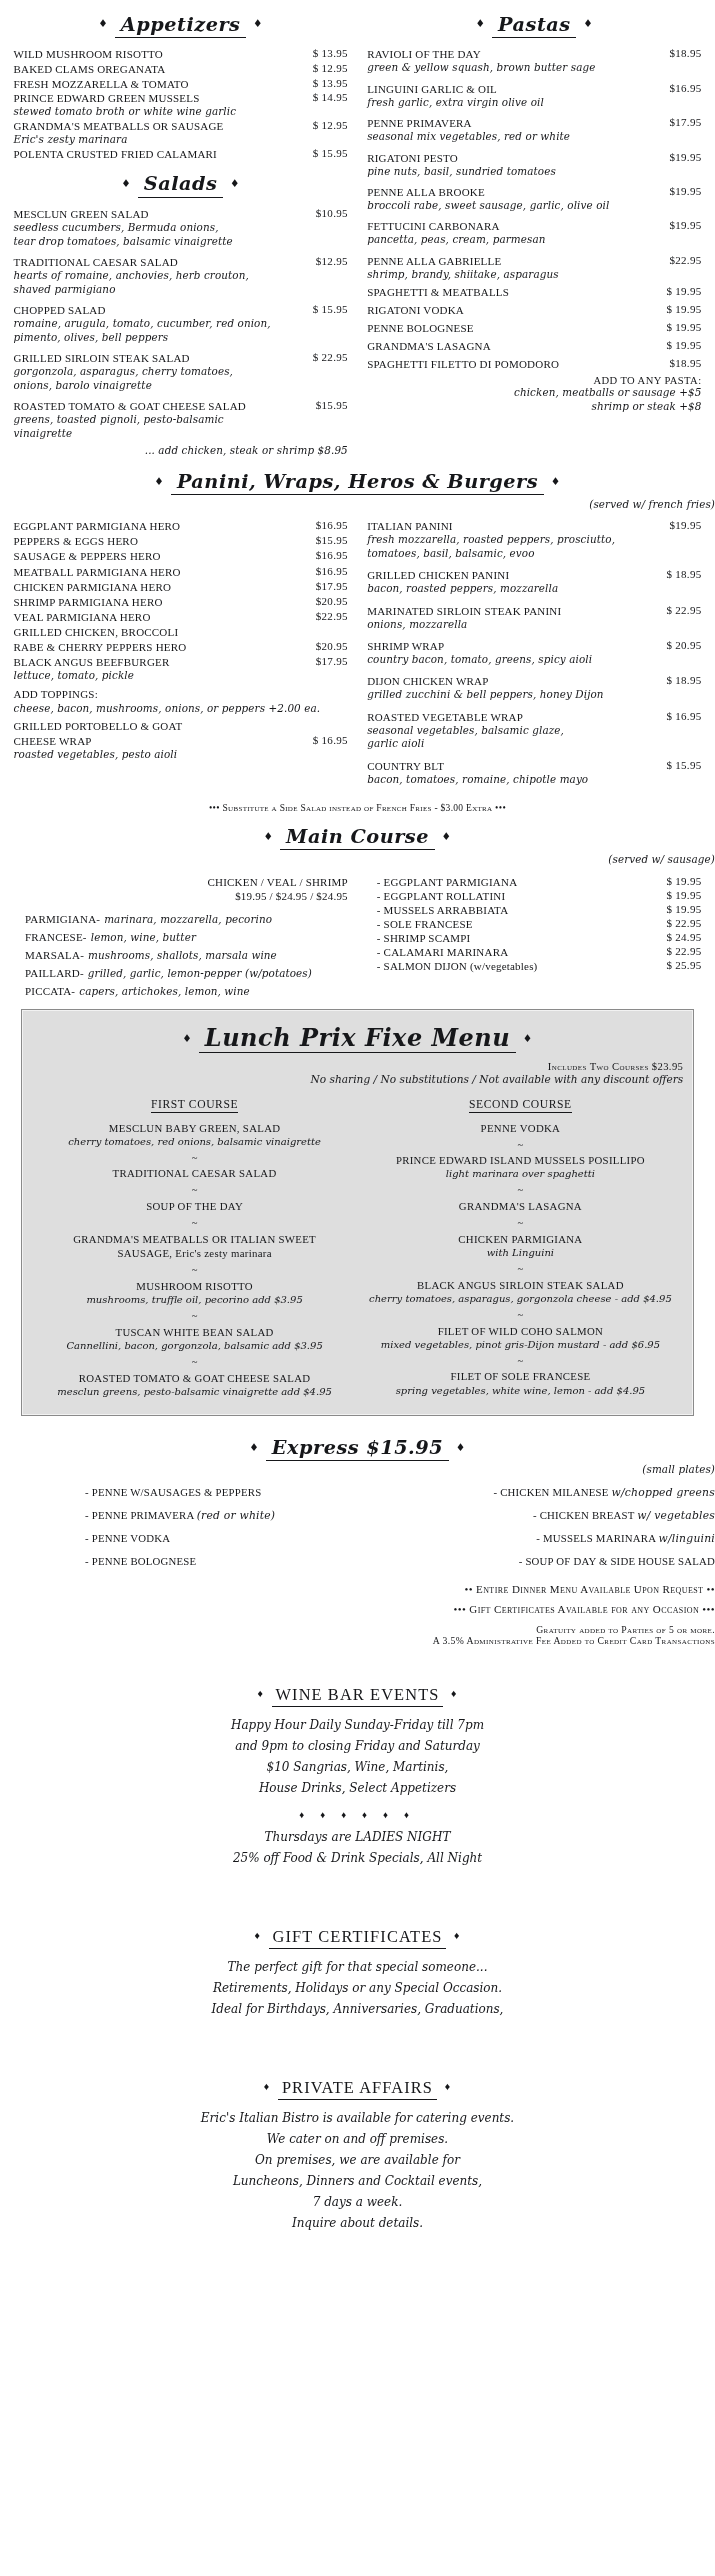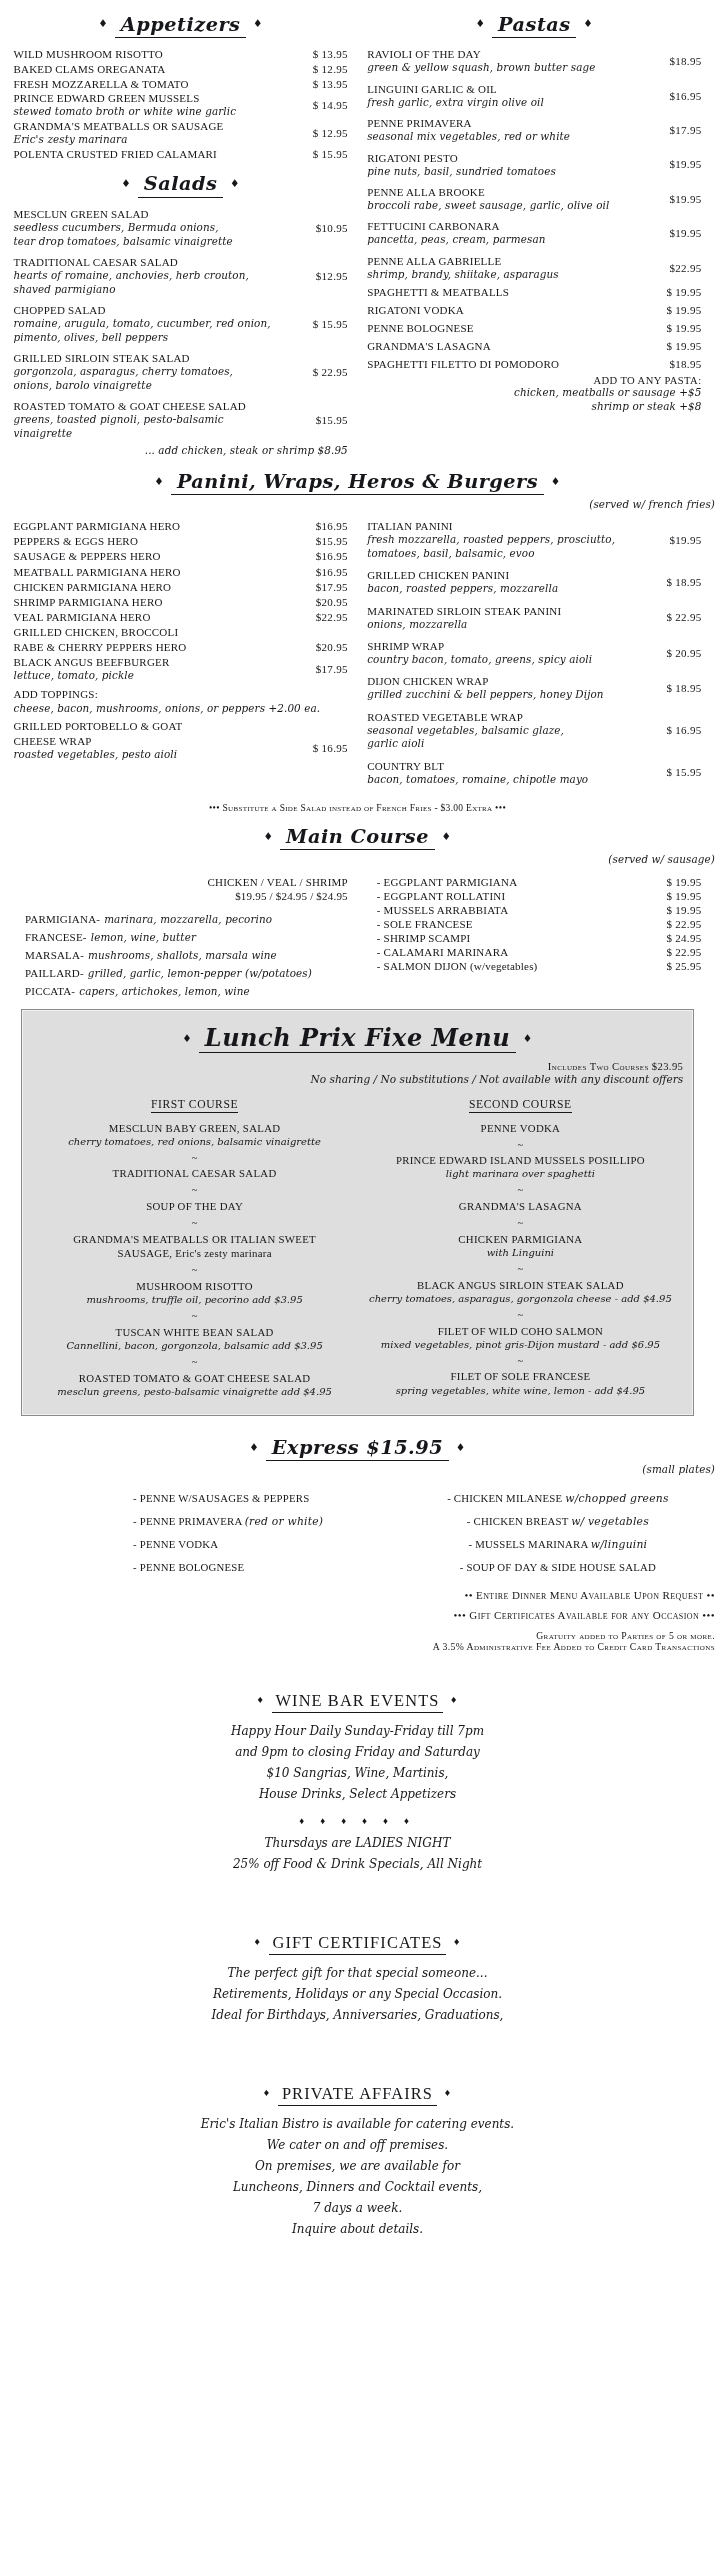--- a/index.html
+++ b/index.html
@@ -38,21 +38,21 @@
     top:-2.9px;
   }
   .sec-head.big .txt{font-size:25px;}
 
   
   .cols{display:flex;width:715px;box-sizing:border-box;}
   .col{box-sizing:border-box;}
   .colL{width:358px;padding:0 9.7px 0 13.5px;}
   .colR{width:358px;padding:0 13.5px 0 9.7px;}
 
-  .item{display:flex;align-items:center;justify-content:space-between;}
+  .item{display:flex;align-items:flex-start;justify-content:space-between;}
   .item .body{flex:1 1 auto;min-width:0;}
   .item .price{
     flex:0 0 auto;
     white-space:nowrap;
     padding-left:7.7px;
     font-size:11px;
     letter-spacing:0.3px;
   }
   .nm{
     font-size:11px;
@@ -115,24 +115,24 @@
   }
   .pf-item{margin-bottom:1.9px;}
   .pf-nm{font-size:10.8px;letter-spacing:0.3px;line-height:1.3;}
   .pf-ds{
     font-family:"DejaVu Serif","Liberation Serif",serif;
     font-style:italic;font-size:10px;line-height:1.3;
   }
   .tilde{font-size:10.6px;line-height:1.5;margin:1px 0;}
 
   
-  .ex-cols{display:flex;margin-top:10px;padding-left:48px;}
+  .ex-cols{display:flex;margin-top:4px;}
   .ex-col{width:50%;box-sizing:border-box;}
   .ex-l{text-align:left;padding-left:85px;}
-  .ex-r{text-align:center;padding-left:19.3px;}
+  .ex-r{text-align:right;padding-left:19.3px;}
   .ex-item{font-size:10.8px;letter-spacing:0.2px;line-height:2.15;white-space:nowrap;}
   .ex-item i{font-family:"DejaVu Serif","Liberation Serif",serif;font-style:italic;}
 
   
   .blk{text-align:center;margin-top:5.8px;}
   .blk h3{
     margin:0 0 7.7px 0;
     font-size:16.4px;
     font-weight:400;
     letter-spacing:1.1px;

